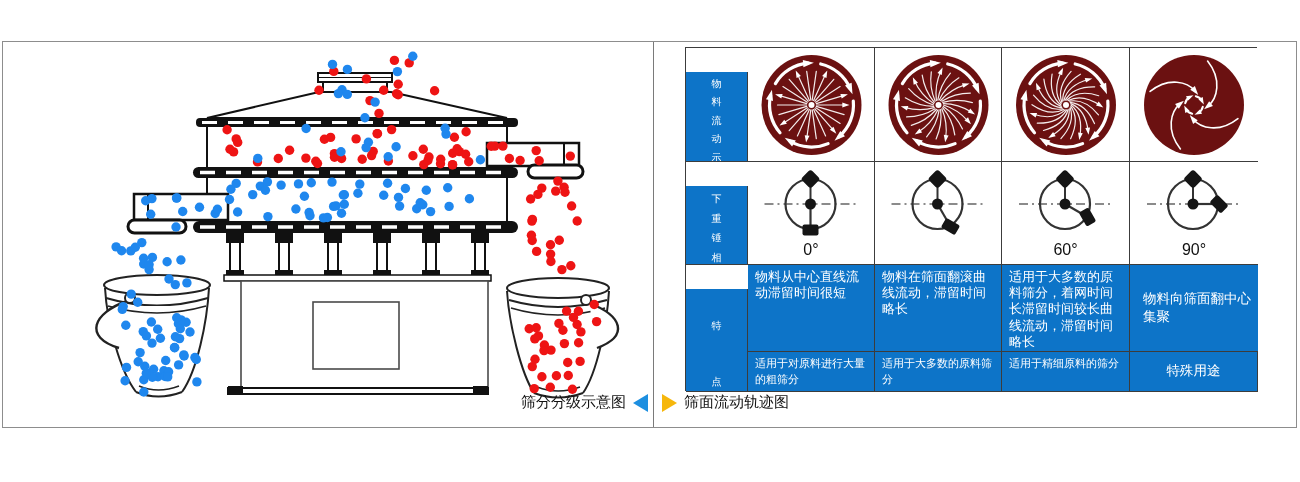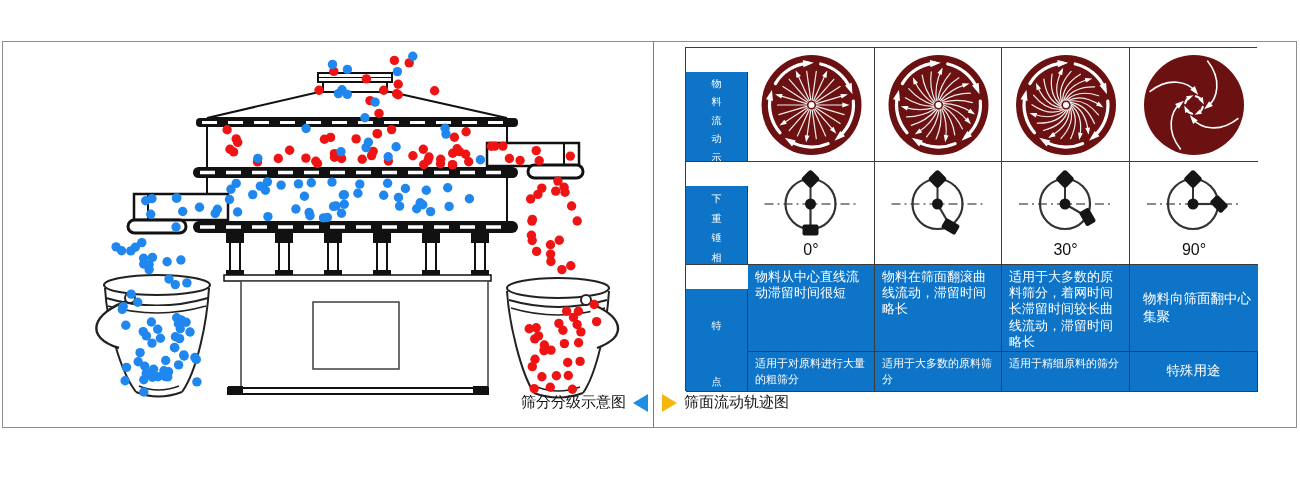--- a/index.html
+++ b/index.html
@@ -579,21 +579,21 @@
     <div class="cell phase-cell">
       <svg class="phase-svg" width="126" height="78">
           <line x1="17" y1="42" x2="109" y2="42" stroke="#666" stroke-width="1.4" stroke-dasharray="9 4 2 4"></line>
           <circle cx="63" cy="42" r="25" fill="none" stroke="#333" stroke-width="2.2"></circle>
           <line x1="63" y1="17" x2="63" y2="42" stroke="#333" stroke-width="2"></line>
           <line x1="63" y1="42" x2="85.5166604983954" y2="55" stroke="#333" stroke-width="2.2"></line>
           <rect x="56" y="10" width="14" height="14" rx="3" fill="#151515" transform="rotate(45 63 17)"></rect>
           <circle cx="63" cy="42" r="5.5" fill="#151515"></circle>
           <rect x="77.5166604983954" y="49.5" width="16" height="11" rx="2" fill="#151515" transform="rotate(60 85.5166604983954 55)"></rect>
         </svg>
-      <div class="angle-label">30°</div>
+      <div class="angle-label">60°</div>
     </div>
     <div class="cell phase-cell">
       <svg class="phase-svg" width="126" height="78">
           <line x1="17" y1="42" x2="109" y2="42" stroke="#666" stroke-width="1.4" stroke-dasharray="9 4 2 4"></line>
           <circle cx="63" cy="42" r="25" fill="none" stroke="#333" stroke-width="2.2"></circle>
           <line x1="63" y1="17" x2="63" y2="42" stroke="#333" stroke-width="2"></line>
           <line x1="63" y1="42" x2="89" y2="42" stroke="#333" stroke-width="2.2"></line>
           <rect x="56" y="10" width="14" height="14" rx="3" fill="#151515" transform="rotate(45 63 17)"></rect>
           <circle cx="63" cy="42" r="5.5" fill="#151515"></circle>
           <rect x="81" y="36.5" width="16" height="11" rx="2" fill="#151515" transform="rotate(45 89 42)"></rect>

